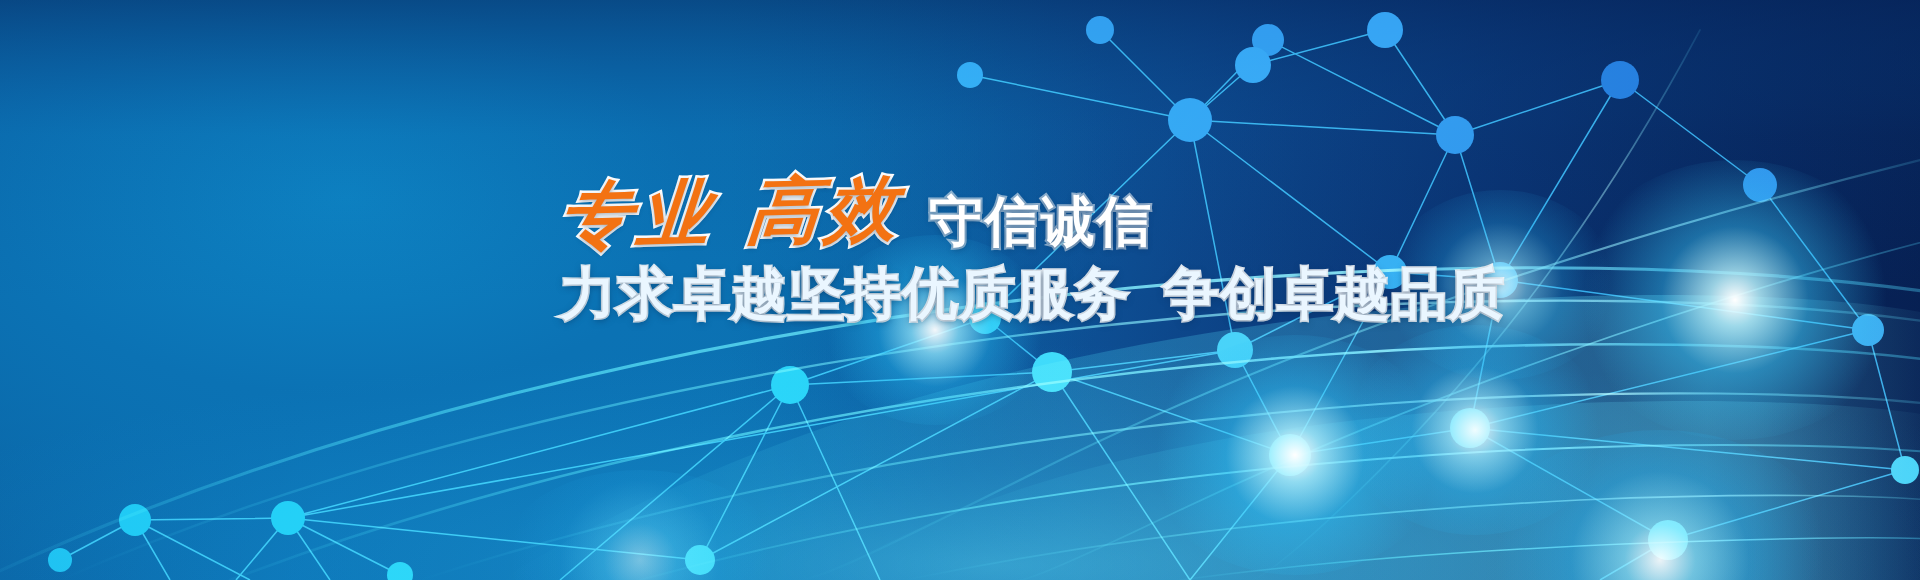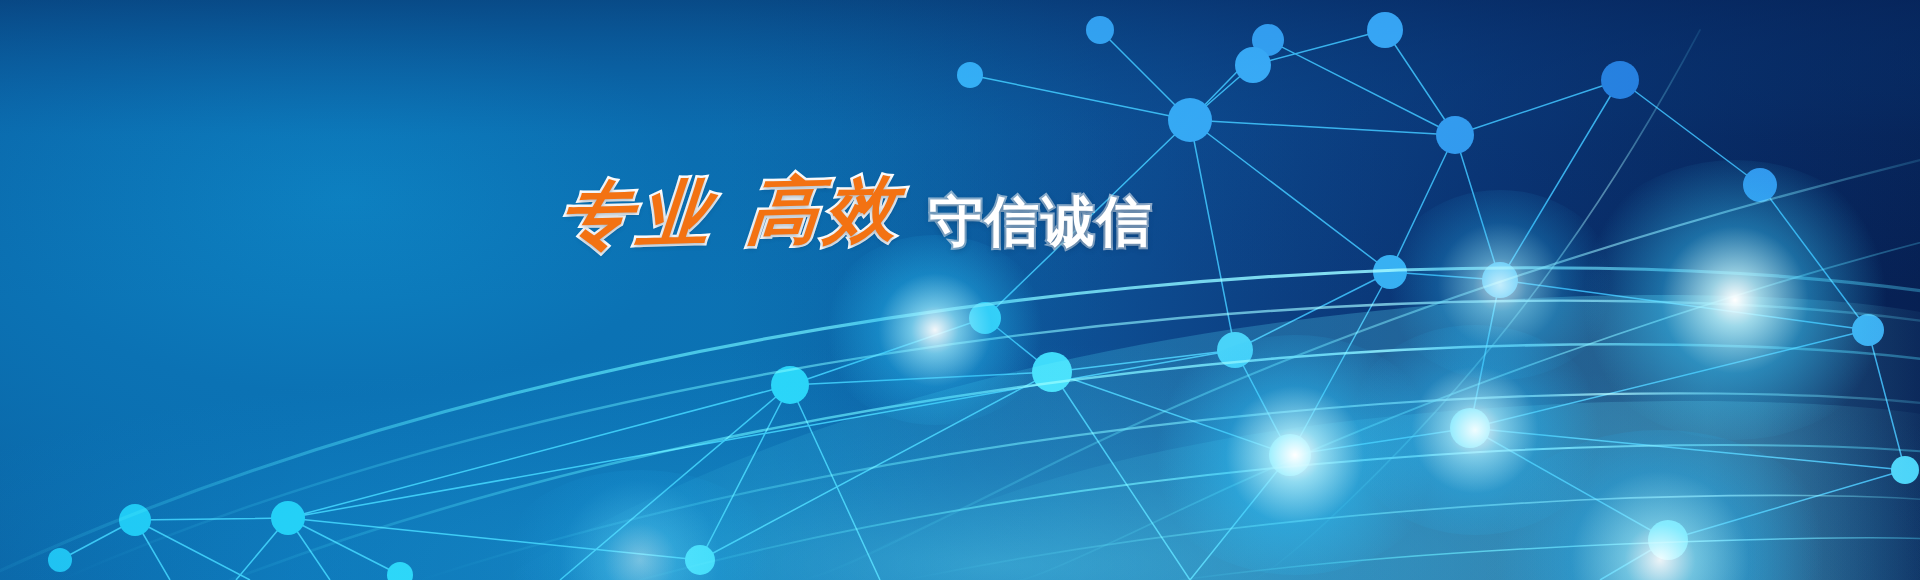--- a/index.html
+++ b/index.html
@@ -218,15 +218,16 @@
   <div class="glow g4"></div>
   <div class="glow g5"></div>
   <div class="glow g6"></div>
   <div class="glow g7"></div>
 
   <div class="headline">
     <div class="line1">
       <span class="brush">专业 高效</span>
       <span class="slogan-sub">守信诚信</span>
     </div>
+    <div class="line2">力求卓越坚持优质服务  争创卓越品质</div>
   </div>
 
 </div>
 
 </body></html>

